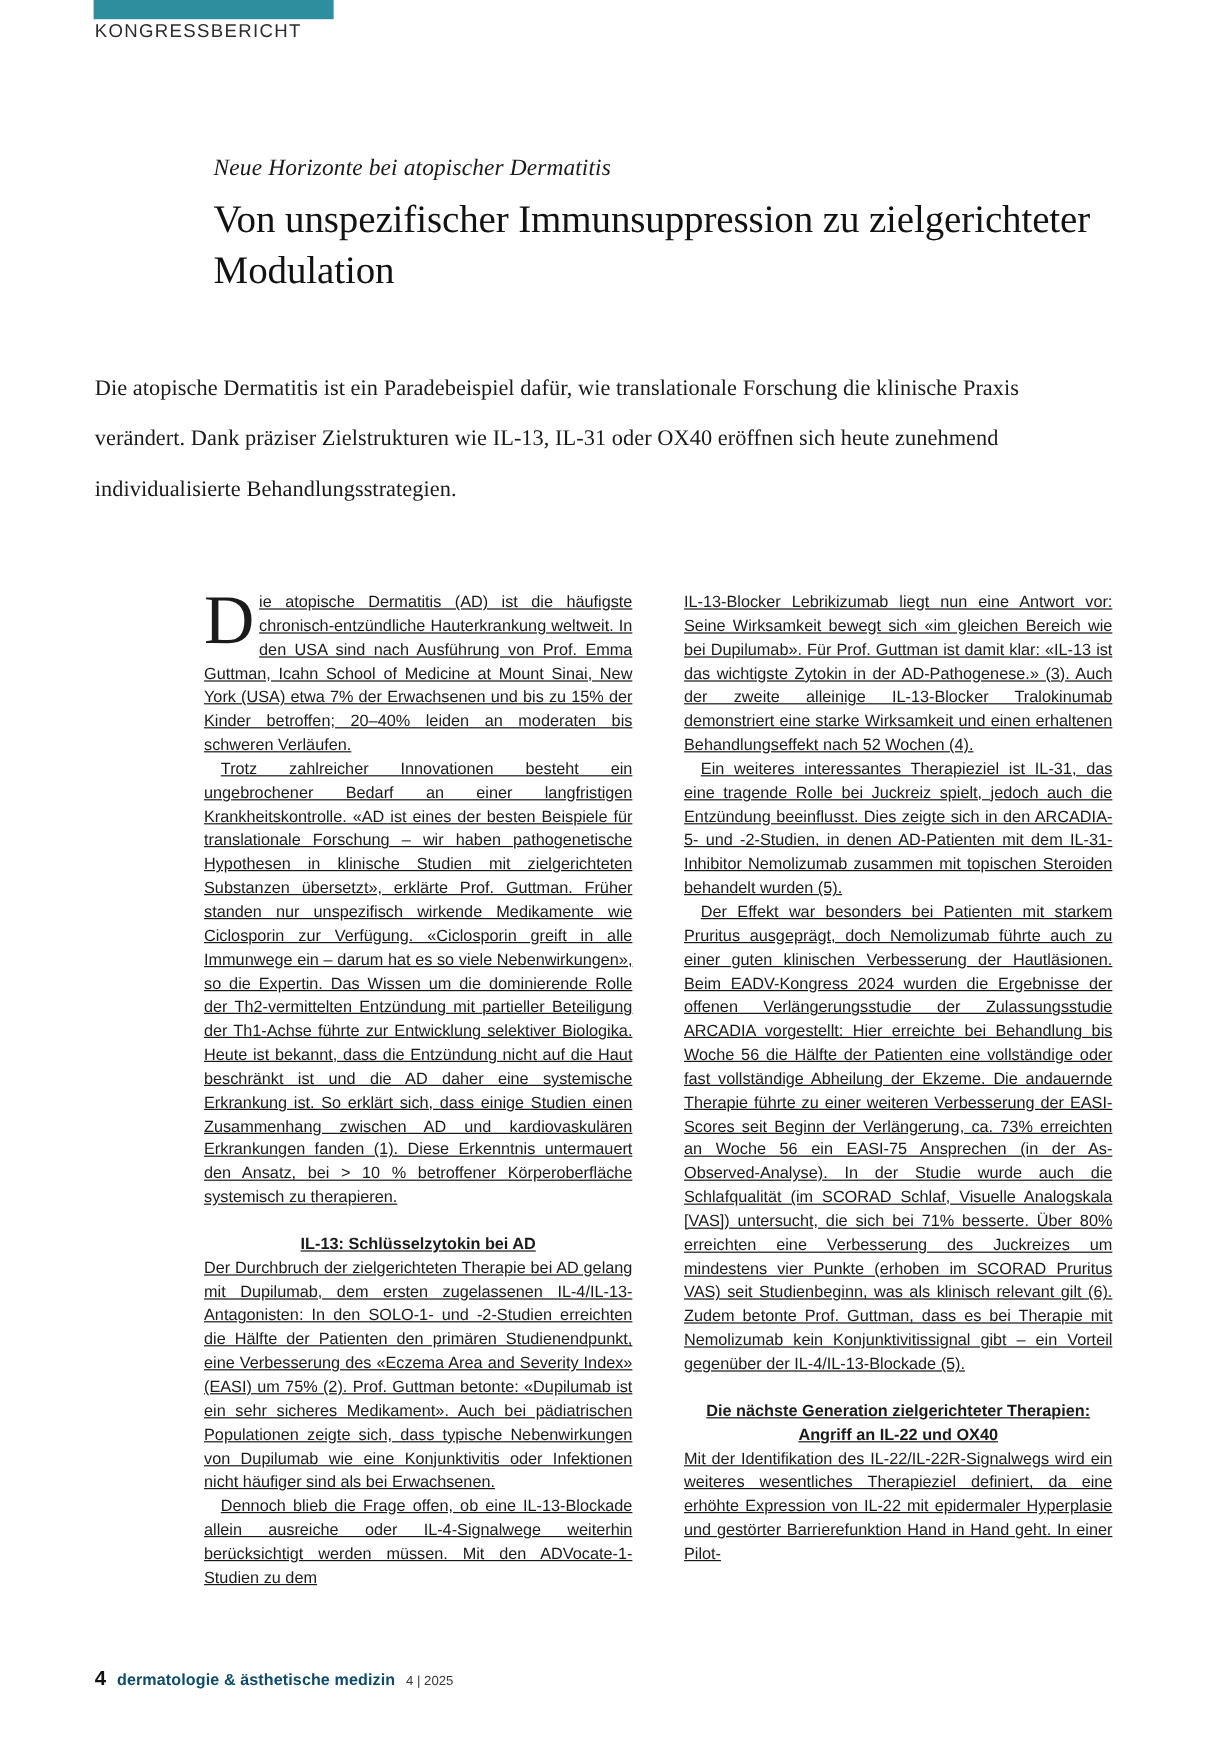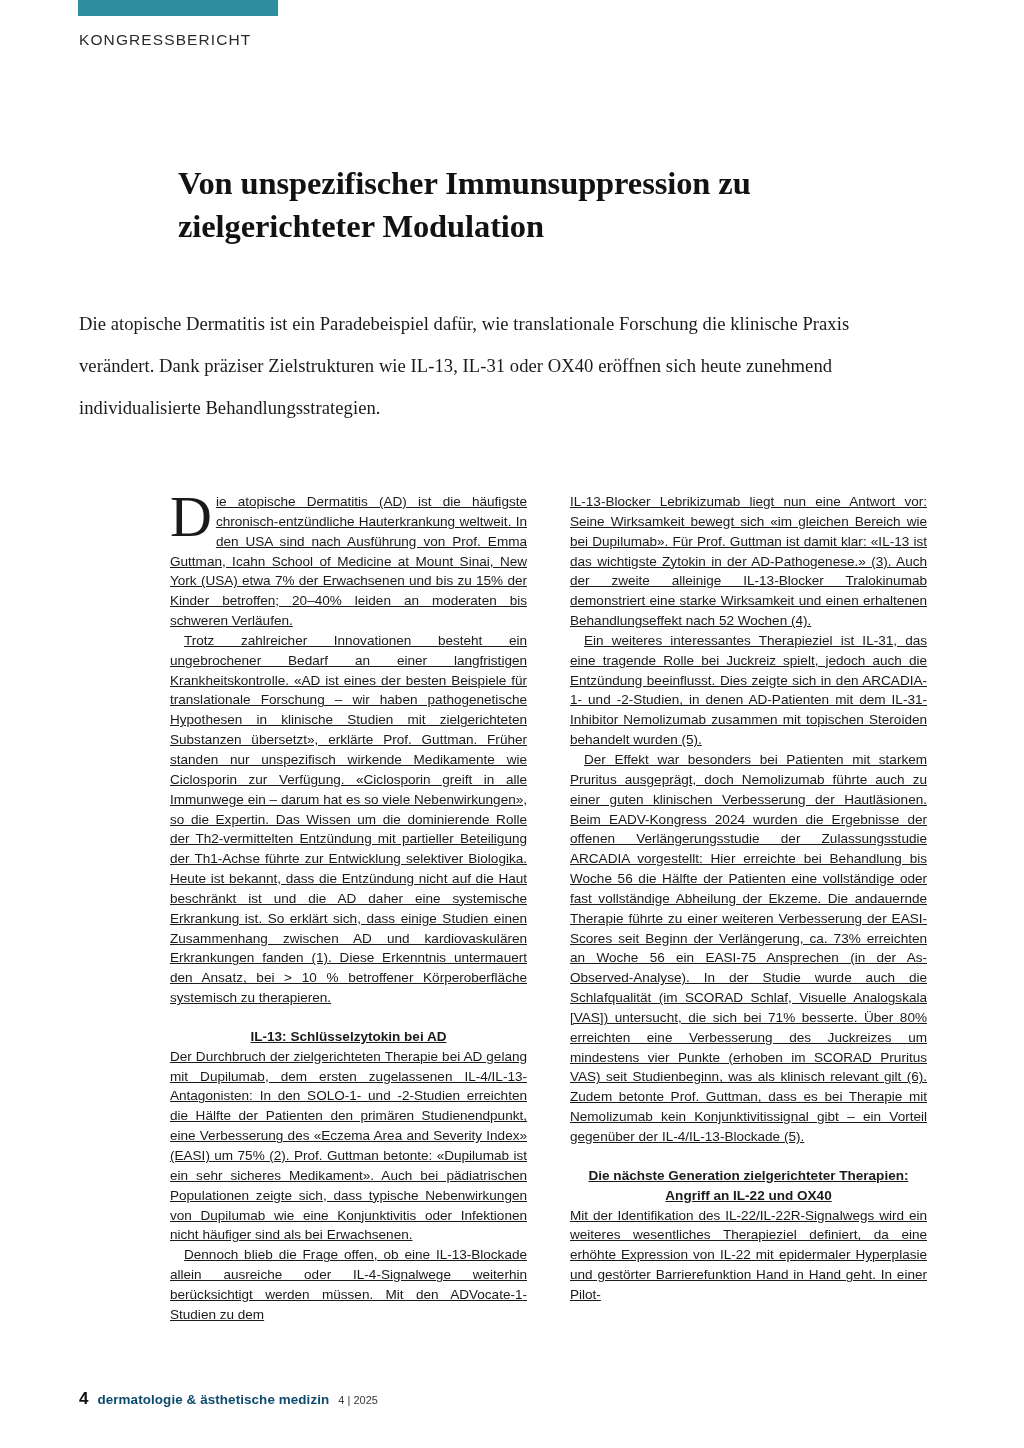--- a/index.html
+++ b/index.html
@@ -28,21 +28,21 @@
     position: absolute;
     top: 0;
     left: 78px;
     width: 200px;
     height: 16px;
     background: #2f8e9e;
   }
 
   .kicker {
     position: absolute;
-    top: 31px;
+    top: 18px;
     left: 79px;
     font-family: "Liberation Sans", sans-serif;
     font-size: 15.5px;
     letter-spacing: 1.1px;
     color: #2b2b2b;
   }
 
   .eyebrow {
     position: absolute;
     top: 130px;
@@ -53,21 +53,21 @@
     letter-spacing: 0.1px;
   }
 
   .headline {
     position: absolute;
     top: 162px;
     left: 178px;
     width: 760px;
     font-size: 32.5px;
     line-height: 43px;
-    font-weight: bold;
+    font-weight: normal;
     color: #121212;
     margin: 0;
     letter-spacing: -0.1px;
   }
 
   .lead {
     position: absolute;
     top: 303px;
     left: 79px;
     width: 845px;
@@ -154,38 +154,39 @@
 </style>
 </head>
 <body>
 
 <div class="page">
 
   <div class="top-bar"></div>
 
   <div class="kicker">KONGRESSBERICHT</div>
 
+  <div class="eyebrow">Neue Horizonte bei atopischer Dermatitis</div>
 
   <h1 class="headline">Von unspezifischer Immunsuppression zu zielgerichteter Modulation</h1>
 
   <div class="lead">Die atopische Dermatitis ist ein Paradebeispiel dafür, wie translationale Forschung die klinische Praxis verändert. Dank präziser Zielstrukturen wie IL-13, IL-31 oder OX40 eröffnen sich heute zunehmend individualisierte Behandlungsstrategien.</div>
 
   <div class="columns">
 
     <div class="col left">
       <p class="dropcap-para">Die atopische Dermatitis (AD) ist die häufigste chronisch-entzündliche Hauterkrankung weltweit. In den USA sind nach Ausführung von Prof. Emma Guttman, Icahn School of Medicine at Mount Sinai, New York (USA) etwa 7% der Erwachsenen und bis zu 15% der Kinder betroffen; 20–40% leiden an moderaten bis schweren Verläufen.</p>
       <p>Trotz zahlreicher Innovationen besteht ein ungebrochener Bedarf an einer langfristigen Krankheitskontrolle. «AD ist eines der besten Beispiele für translationale Forschung – wir haben pathogenetische Hypothesen in klinische Studien mit zielgerichteten Substanzen übersetzt», erklärte Prof. Guttman. Früher standen nur unspezifisch wirkende Medikamente wie Ciclosporin zur Verfügung. «Ciclosporin greift in alle Immunwege ein – darum hat es so viele Nebenwirkungen», so die Expertin. Das Wissen um die dominierende Rolle der Th2-vermittelten Entzündung mit partieller Beteiligung der Th1-Achse führte zur Entwicklung selektiver Biologika. Heute ist bekannt, dass die Entzündung nicht auf die Haut beschränkt ist und die AD daher eine systemische Erkrankung ist. So erklärt sich, dass einige Studien einen Zusammenhang zwischen AD und kardiovaskulären Erkrankungen fanden (1). Diese Erkenntnis untermauert den Ansatz, bei &gt; 10 % betroffener Körperoberfläche systemisch zu therapieren.</p>
       <p class="subhead">IL-13: Schlüsselzytokin bei AD</p>
       <p class="after-sub">Der Durchbruch der zielgerichteten Therapie bei AD gelang mit Dupilumab, dem ersten zugelassenen IL-4/IL-13-Antagonisten: In den SOLO-1- und -2-Studien erreichten die Hälfte der Patienten den primären Studienendpunkt, eine Verbesserung des «Eczema Area and Severity Index» (EASI) um 75% (2). Prof. Guttman betonte: «Dupilumab ist ein sehr sicheres Medikament». Auch bei pädiatrischen Populationen zeigte sich, dass typische Nebenwirkungen von Dupilumab wie eine Konjunktivitis oder Infektionen nicht häufiger sind als bei Erwachsenen.</p>
       <p>Dennoch blieb die Frage offen, ob eine IL-13-Blockade allein ausreiche oder IL-4-Signalwege weiterhin berücksichtigt werden müssen. Mit den ADVocate-1-Studien zu dem</p>
     </div>
 
     <div class="col right">
       <p class="after-sub">IL-13-Blocker Lebrikizumab liegt nun eine Antwort vor: Seine Wirksamkeit bewegt sich «im gleichen Bereich wie bei Dupilumab». Für Prof. Guttman ist damit klar: «IL-13 ist das wichtigste Zytokin in der AD-Pathogenese.» (3). Auch der zweite alleinige IL-13-Blocker Tralokinumab demonstriert eine starke Wirksamkeit und einen erhaltenen Behandlungseffekt nach 52 Wochen (4).</p>
-      <p>Ein weiteres interessantes Therapieziel ist IL-31, das eine tragende Rolle bei Juckreiz spielt, jedoch auch die Entzündung beeinflusst. Dies zeigte sich in den ARCADIA-1- und -2-Studien, in denen AD-Patienten mit dem IL-31-Inhibitor Nemolizumab zusammen mit topischen Steroiden behandelt wurden (5).</p>
+      <p>Ein weiteres interessantes Therapieziel ist IL-31, das eine tragende Rolle bei Juckreiz spielt, jedoch auch die Entzündung beeinflusst. Dies zeigte sich in den ARCADIA-5- und -2-Studien, in denen AD-Patienten mit dem IL-31-Inhibitor Nemolizumab zusammen mit topischen Steroiden behandelt wurden (5).</p>
       <p>Der Effekt war besonders bei Patienten mit starkem Pruritus ausgeprägt, doch Nemolizumab führte auch zu einer guten klinischen Verbesserung der Hautläsionen. Beim EADV-Kongress 2024 wurden die Ergebnisse der offenen Verlängerungsstudie der Zulassungsstudie ARCADIA vorgestellt: Hier erreichte bei Behandlung bis Woche 56 die Hälfte der Patienten eine vollständige oder fast vollständige Abheilung der Ekzeme. Die andauernde Therapie führte zu einer weiteren Verbesserung der EASI-Scores seit Beginn der Verlängerung, ca. 73% erreichten an Woche 56 ein EASI-75 Ansprechen (in der As-Observed-Analyse). In der Studie wurde auch die Schlafqualität (im SCORAD Schlaf, Visuelle Analogskala [VAS]) untersucht, die sich bei 71% besserte. Über 80% erreichten eine Verbesserung des Juckreizes um mindestens vier Punkte (erhoben im SCORAD Pruritus VAS) seit Studienbeginn, was als klinisch relevant gilt (6). Zudem betonte Prof. Guttman, dass es bei Therapie mit Nemolizumab kein Konjunktivitissignal gibt – ein Vorteil gegenüber der IL-4/IL-13-Blockade (5).</p>
       <p class="subhead">Die nächste Generation zielgerichteter Therapien: Angriff an IL-22 und OX40</p>
       <p class="after-sub">Mit der Identifikation des IL-22/IL-22R-Signalwegs wird ein weiteres wesentliches Therapieziel definiert, da eine erhöhte Expression von IL-22 mit epidermaler Hyperplasie und gestörter Barrierefunktion Hand in Hand geht. In einer Pilot-</p>
     </div>
 
   </div>
 
   <div class="footer">
     <span class="folio">4</span>
     <span class="footer-title">dermatologie &amp; ästhetische medizin</span>

